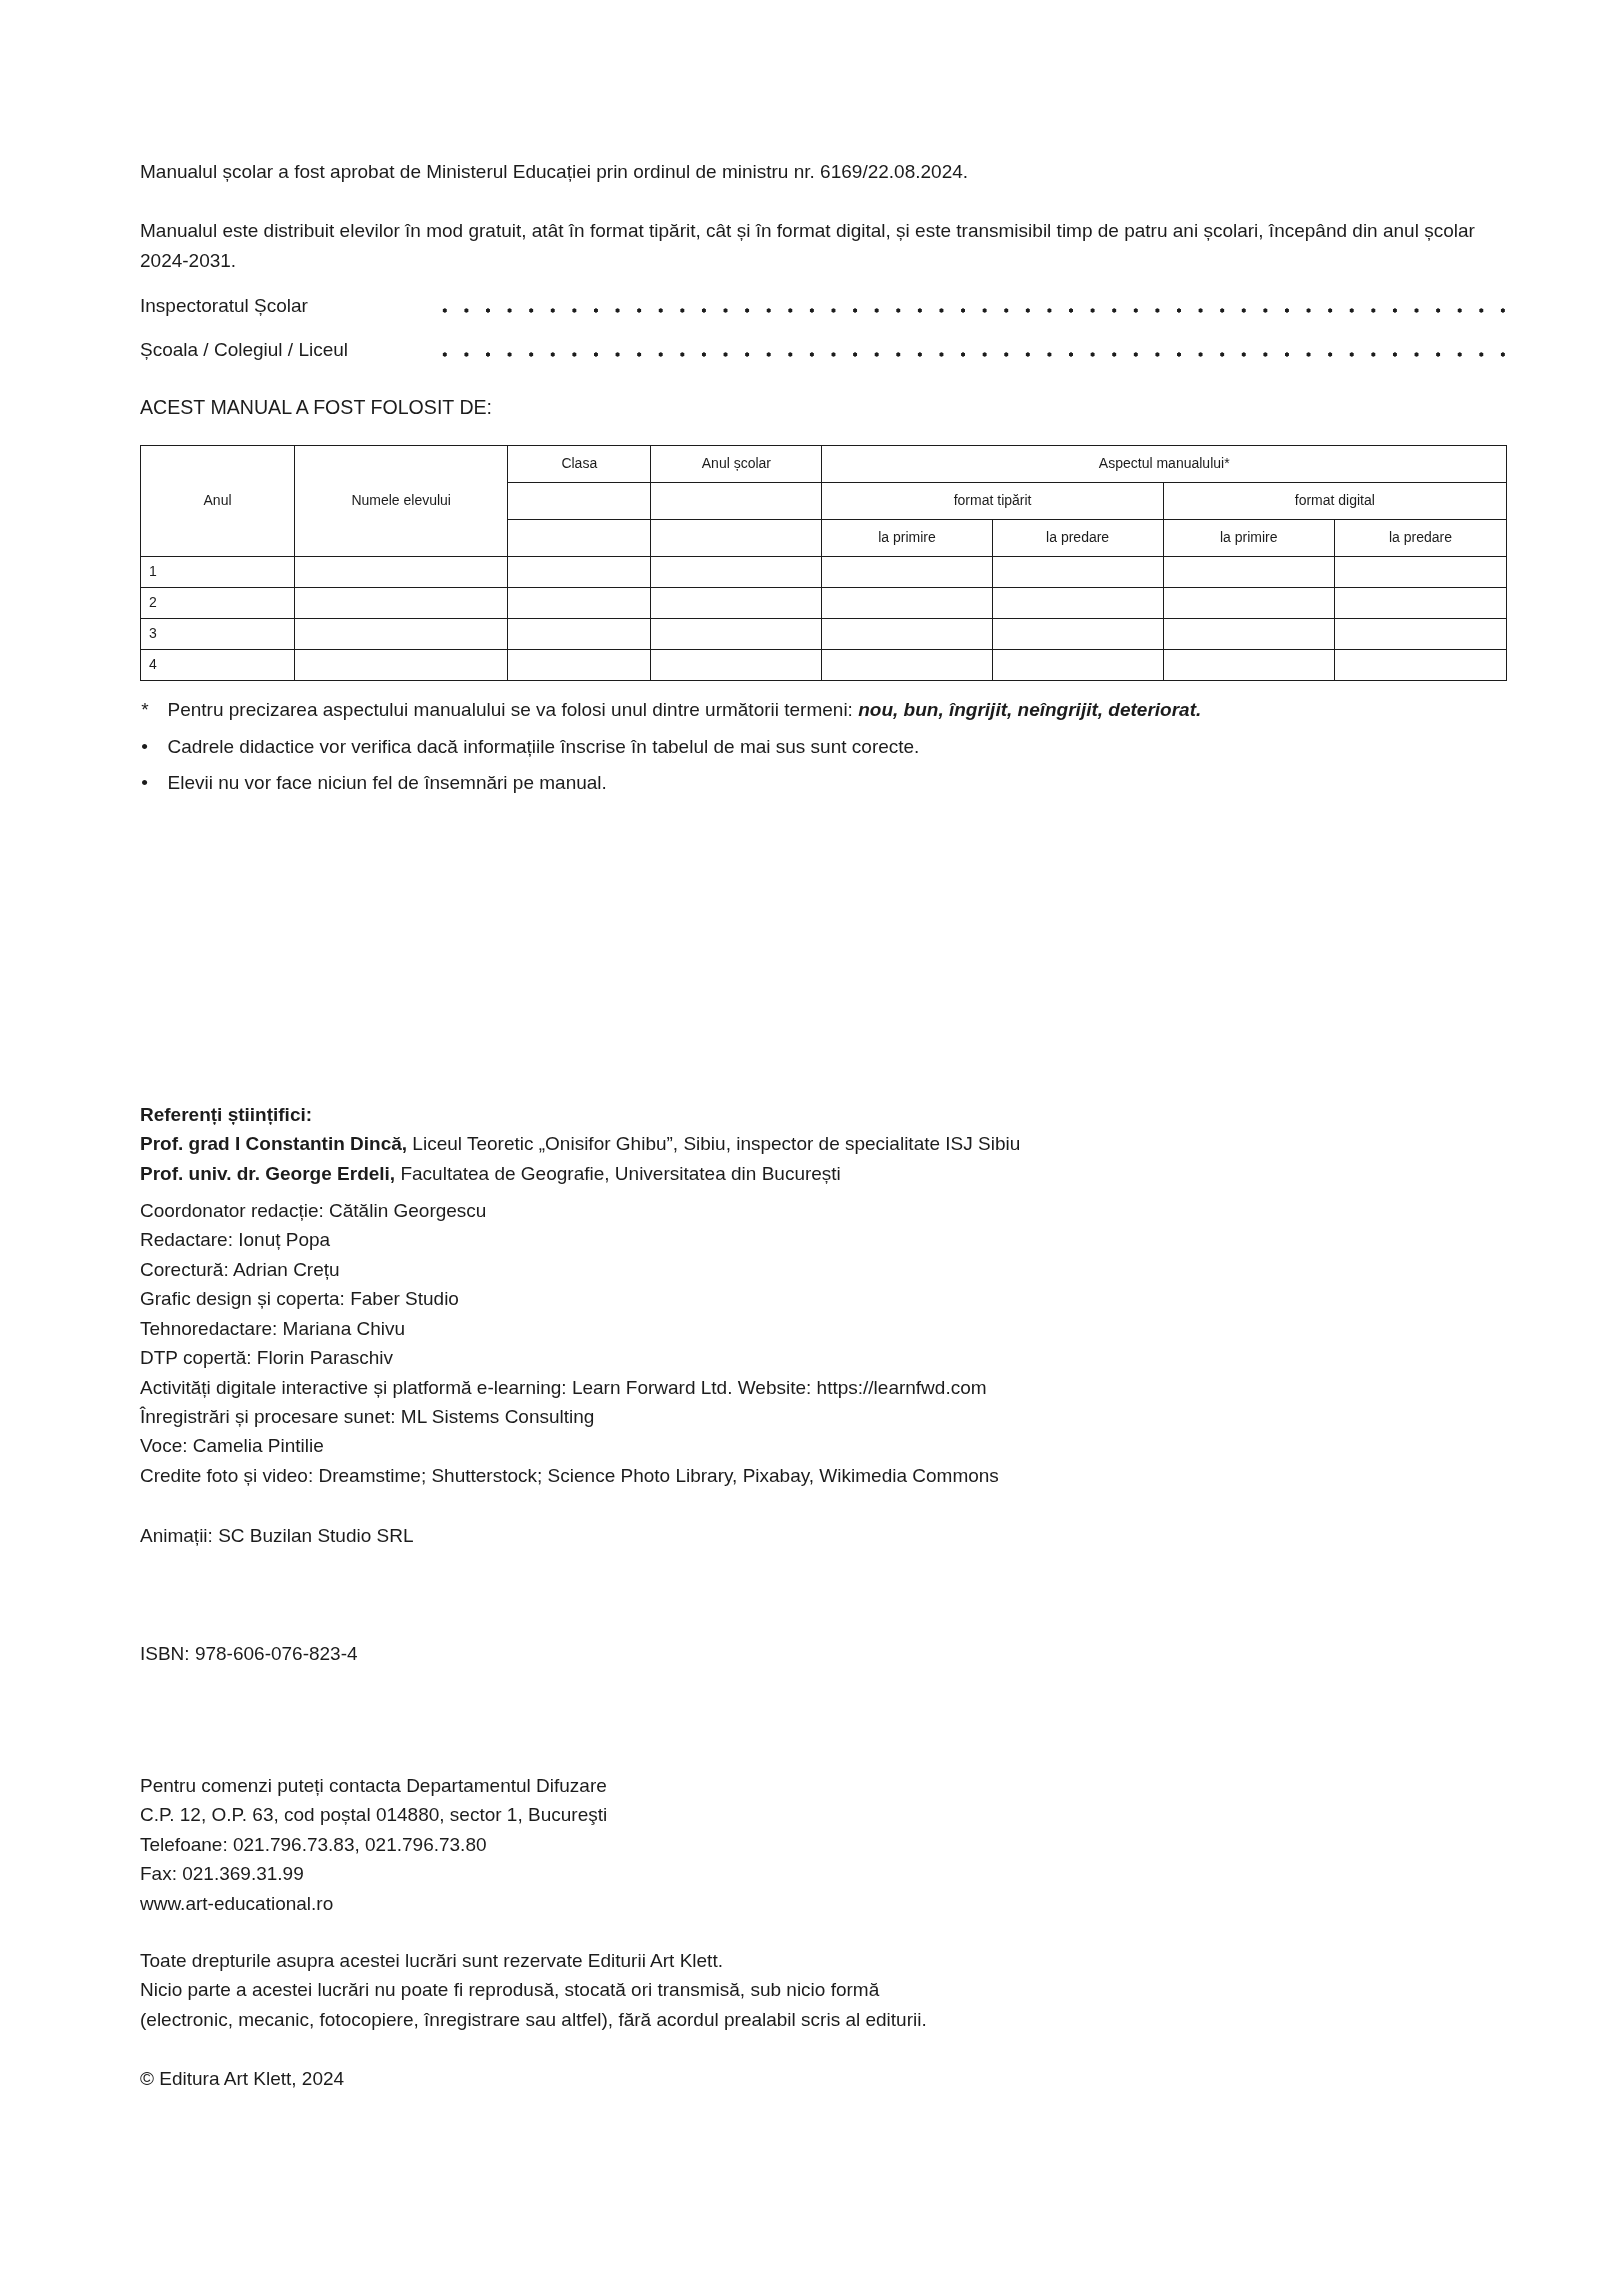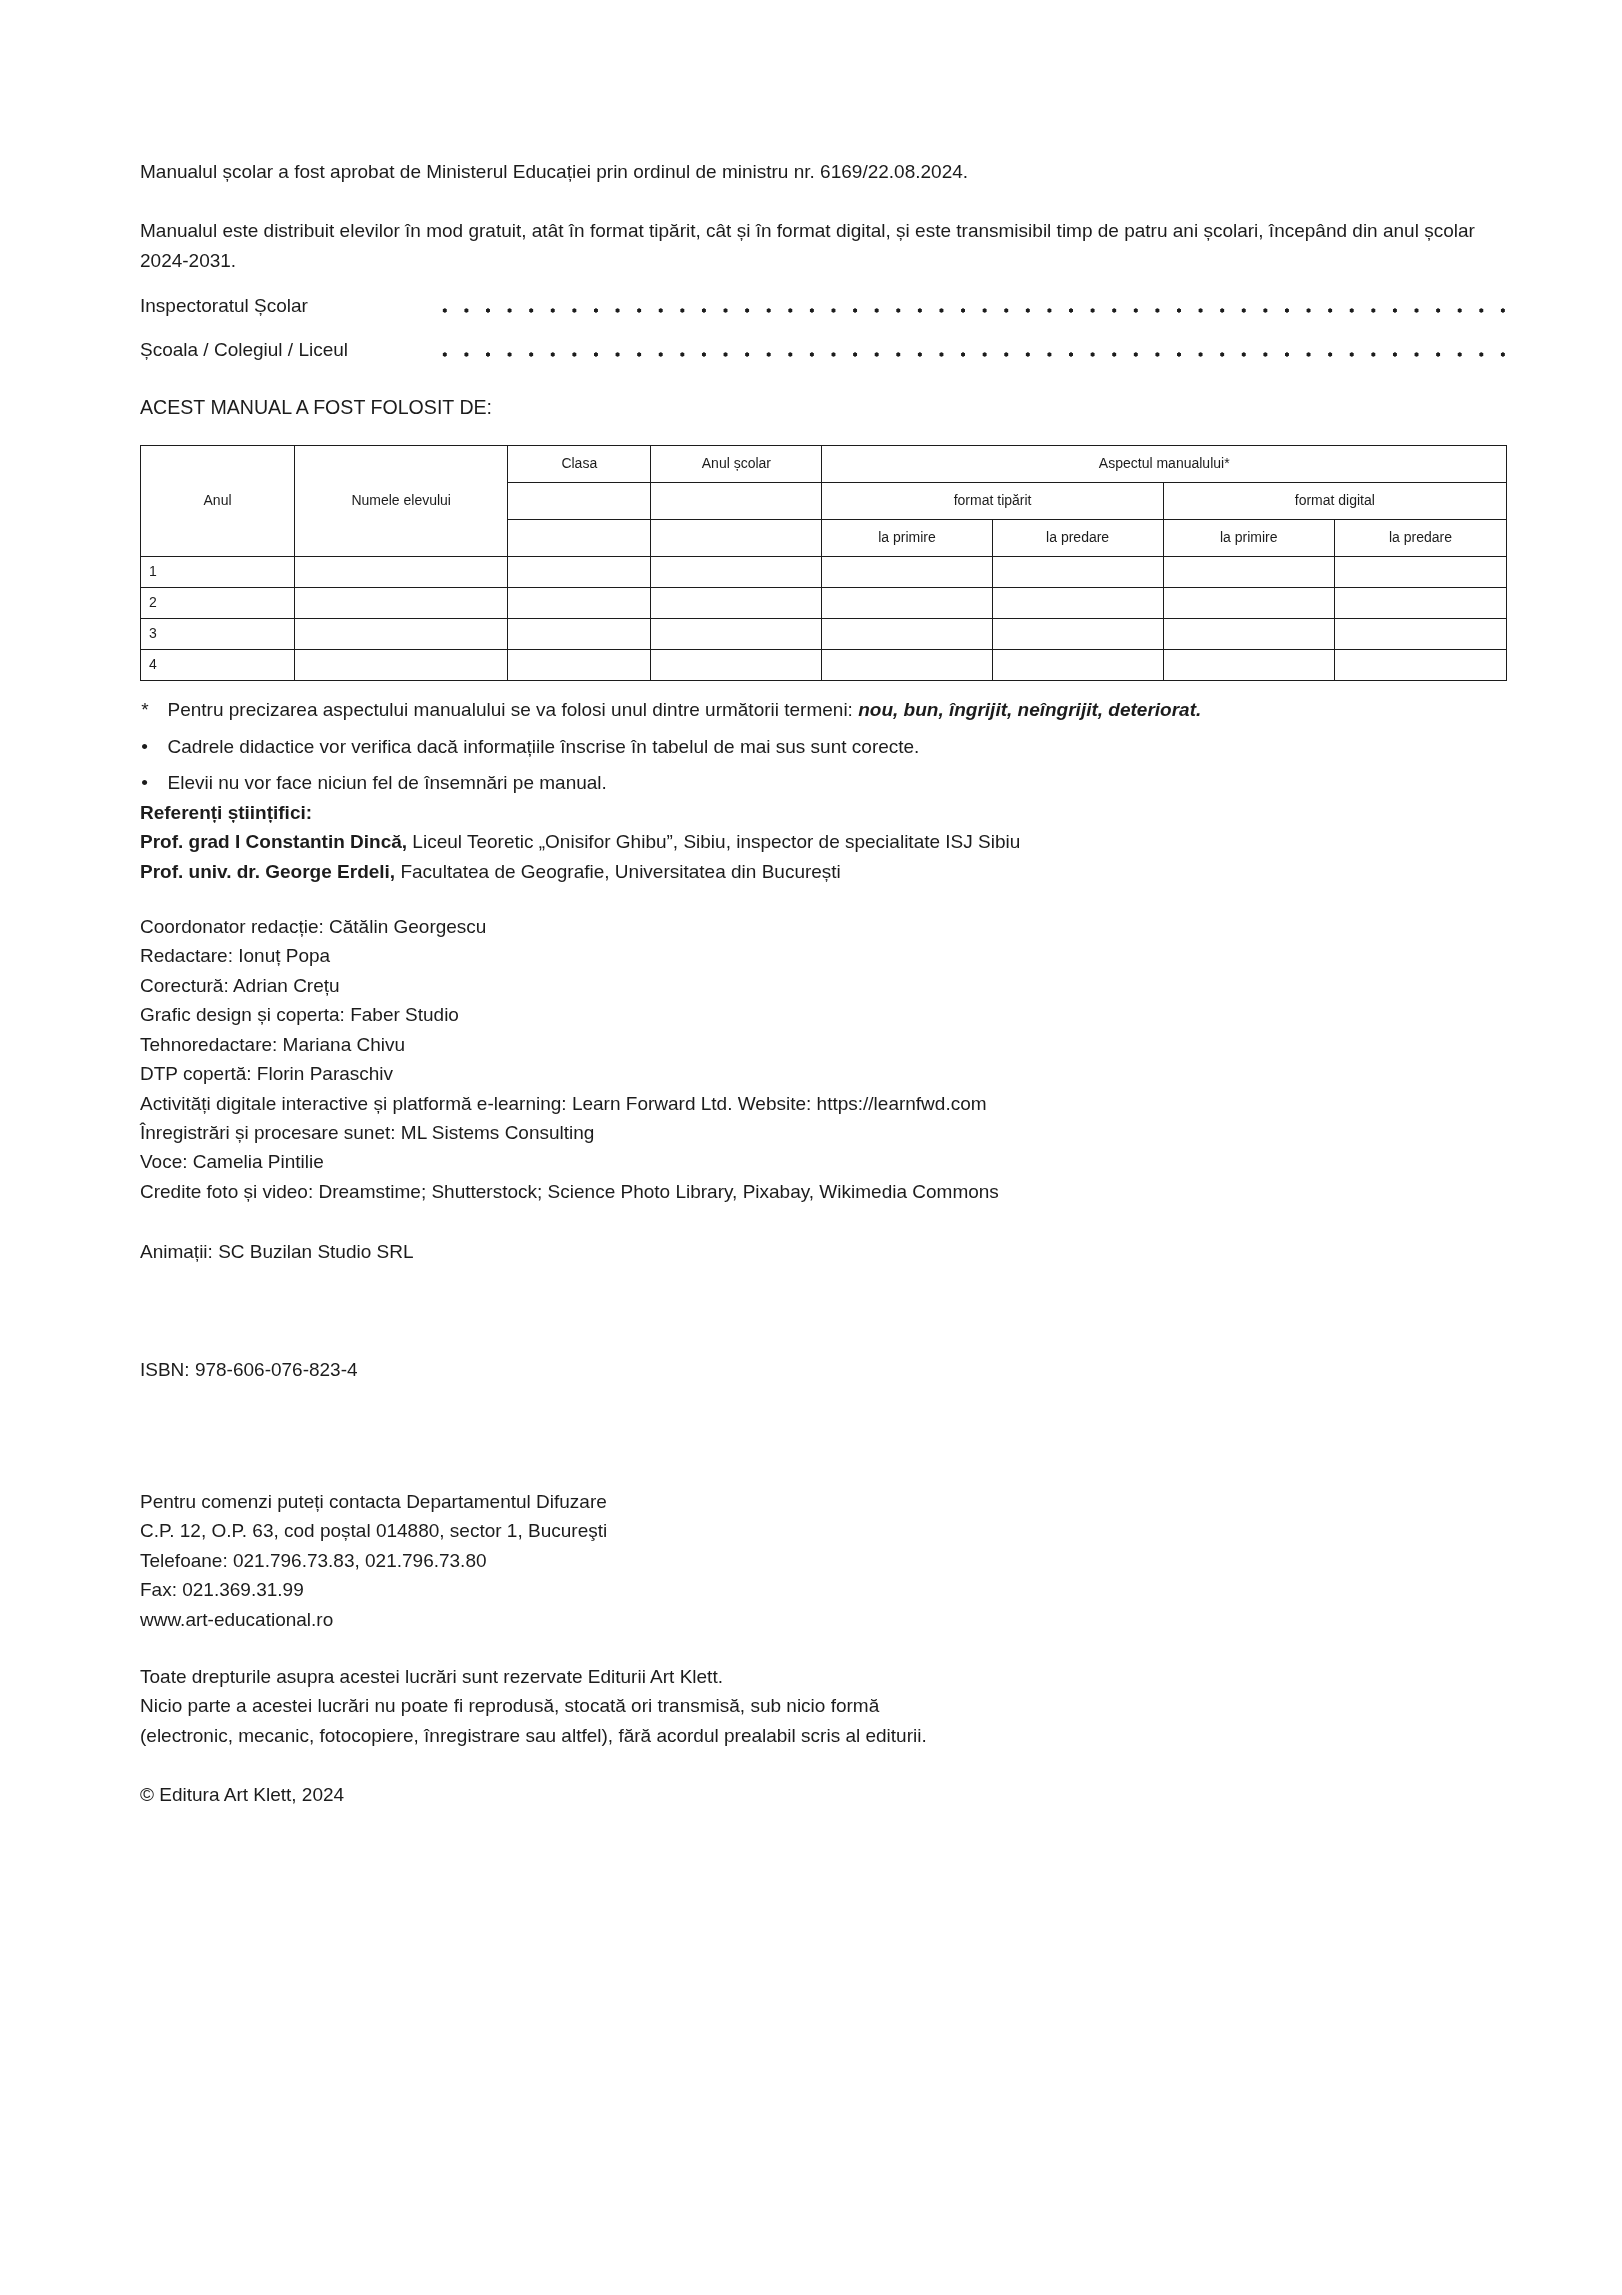--- a/index.html
+++ b/index.html
@@ -70,25 +70,25 @@
     left: 1.3px;
     top: 0;
   }
   .footnote .terms { font-weight: 700; font-style: italic; }
   .bullet {
     position: relative;
     padding-left: 27.5px;
     margin-top: 7.2px;
   }
 
-  .referents { }
+  .referents { margin-top: 302px; }
   .referents .heading { font-weight: 700; }
   .ref-name { font-weight: 700; }
 
-  .credits-list { margin-top: 26px; }
+  .credits-list { margin-top: 8px; }
   .animations-line { margin-top: 31px; }
   .isbn-line { margin-top: 88px; }
   .contact-block { margin-top: 103px; }
   .rights-block { margin-top: 28px; }
   .copyright-line { margin-top: 30px; }
 </style>
 </head>
 <body>
 
 <div class="page">

